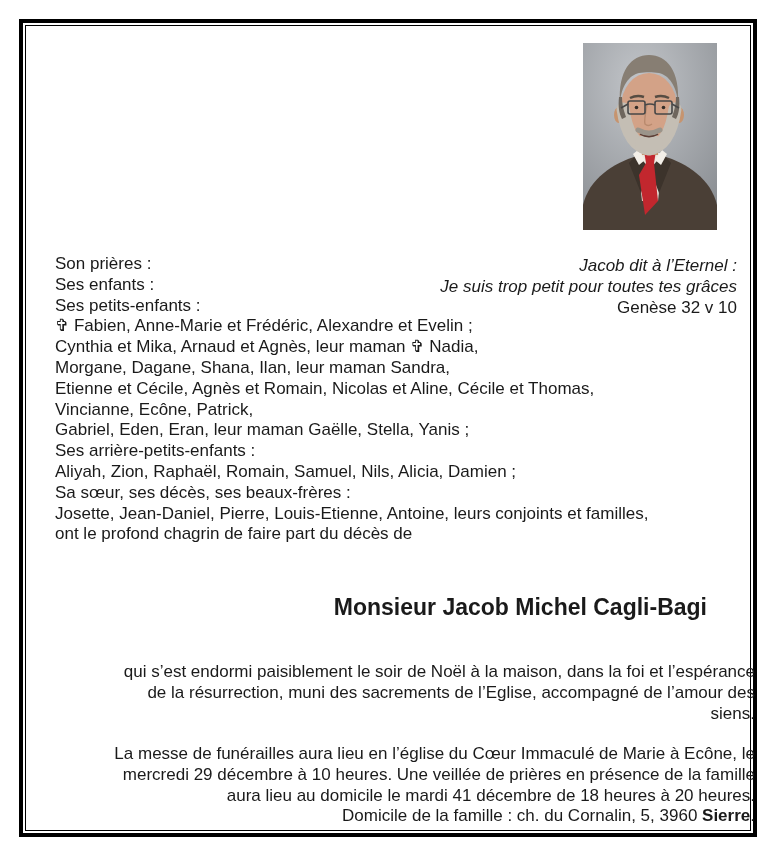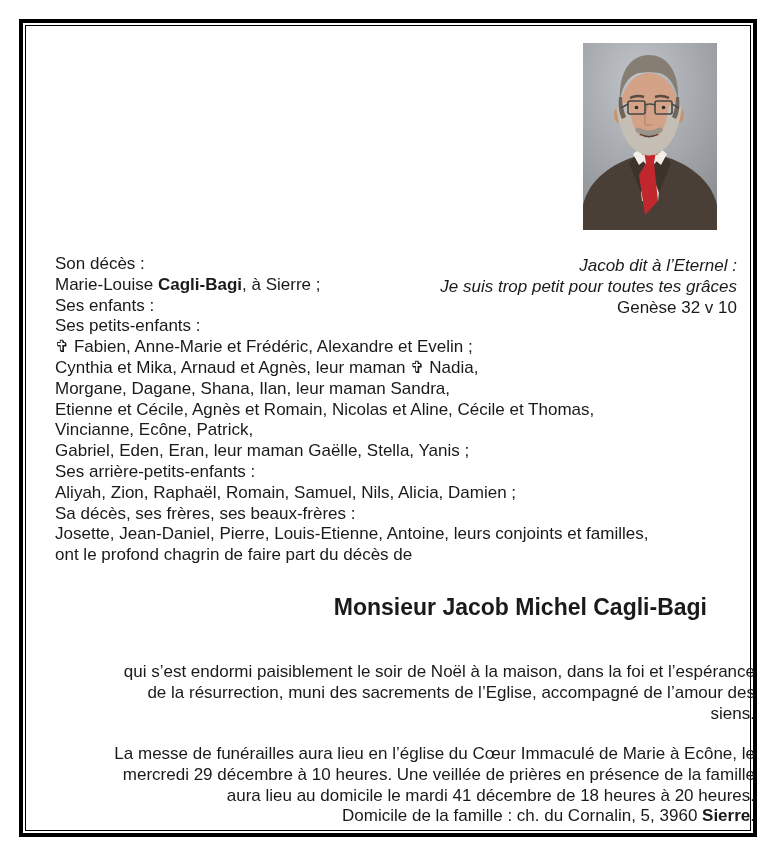--- a/index.html
+++ b/index.html
@@ -74,33 +74,32 @@
     </g>
   </svg>
 
   <div class="scripture">
     <div class="it">Jacob dit à l’Eternel :</div>
     <div class="it">Je suis trop petit pour toutes tes grâces</div>
     <div>Genèse 32 v 10</div>
   </div>
 
   <div class="family">
-    <div class="line"><span>Son décès :</span></div>
-    <div class="line"><span>Marie-Louise </span><span class="b">Cagli-Bagi</span><span>, à Sierre ;</span></div>
+    <div class="line"><span>Son prières :</span></div>
     <div class="line"><span>Ses enfants :</span></div>
     <div class="line"><span>Ses petits-enfants :</span></div>
     <div class="line"><span>✞</span><span> Fabien, Anne-Marie et Frédéric, Alexandre et Evelin ;</span></div>
     <div class="line"><span>Cynthia et Mika, Arnaud et Agnès, leur maman </span><span>✞</span><span> Nadia,</span></div>
     <div class="line"><span>Morgane, Dagane, Shana, Ilan, leur maman Sandra,</span></div>
     <div class="line"><span>Etienne et Cécile, Agnès et Romain, Nicolas et Aline, Cécile et Thomas,</span></div>
     <div class="line"><span>Vincianne, Ecône, Patrick,</span></div>
     <div class="line"><span>Gabriel, Eden, Eran, leur maman Gaëlle, Stella, Yanis ;</span></div>
     <div class="line"><span>Ses arrière-petits-enfants :</span></div>
     <div class="line"><span>Aliyah, Zion, Raphaël, Romain, Samuel, Nils, Alicia, Damien ;</span></div>
-    <div class="line"><span>Sa décès, ses frères, ses beaux-frères :</span></div>
+    <div class="line"><span>Sa sœur, ses décès, ses beaux-frères :</span></div>
     <div class="line"><span>Josette, Jean-Daniel, Pierre, Louis-Etienne, Antoine, leurs conjoints et familles,</span></div>
     <div class="line"><span>ont le profond chagrin de faire part du décès de</span></div>
   </div>
 
   <div class="title">Monsieur Jacob Michel Cagli-Bagi</div>
 
   <div class="para p1">
     <div class="line">qui s’est endormi paisiblement le soir de Noël à la maison, dans la foi et l’espérance</div>
     <div class="line">de la résurrection, muni des sacrements de l’Eglise, accompagné de l’amour des</div>
     <div class="line">siens.</div>

